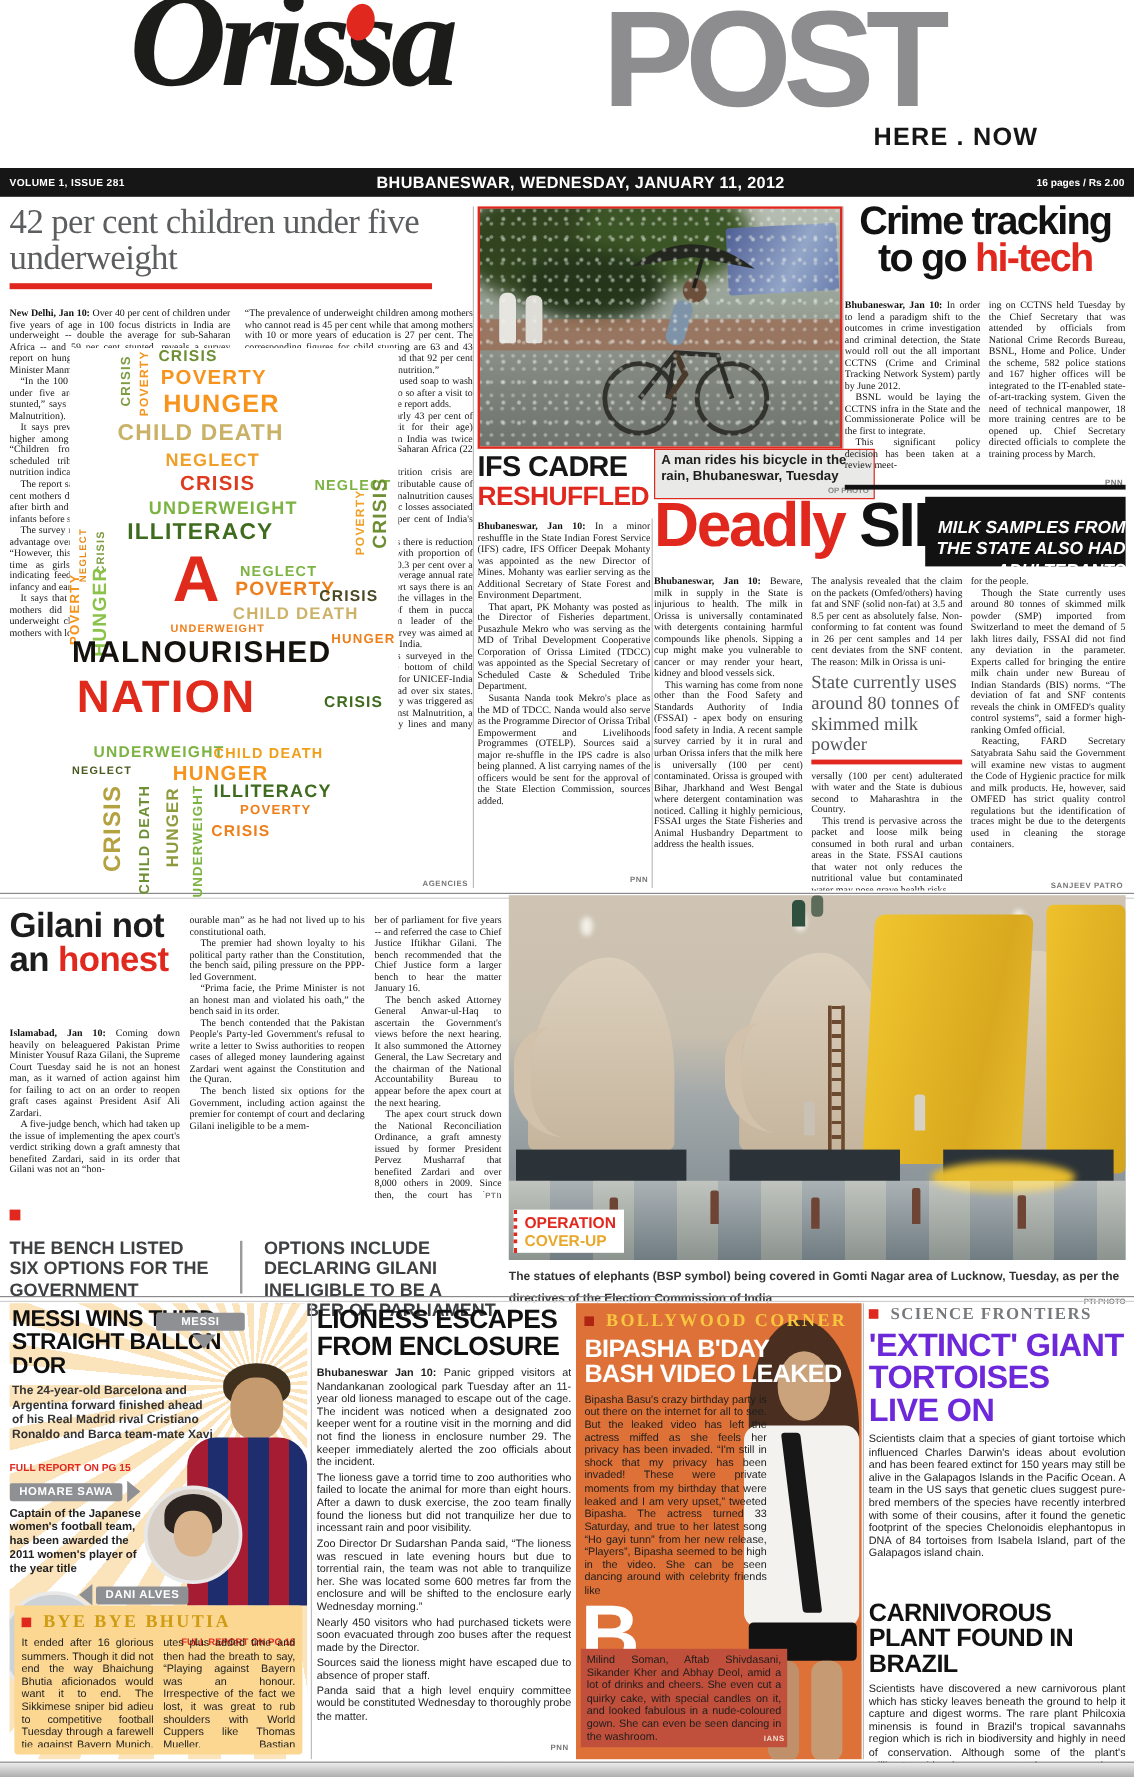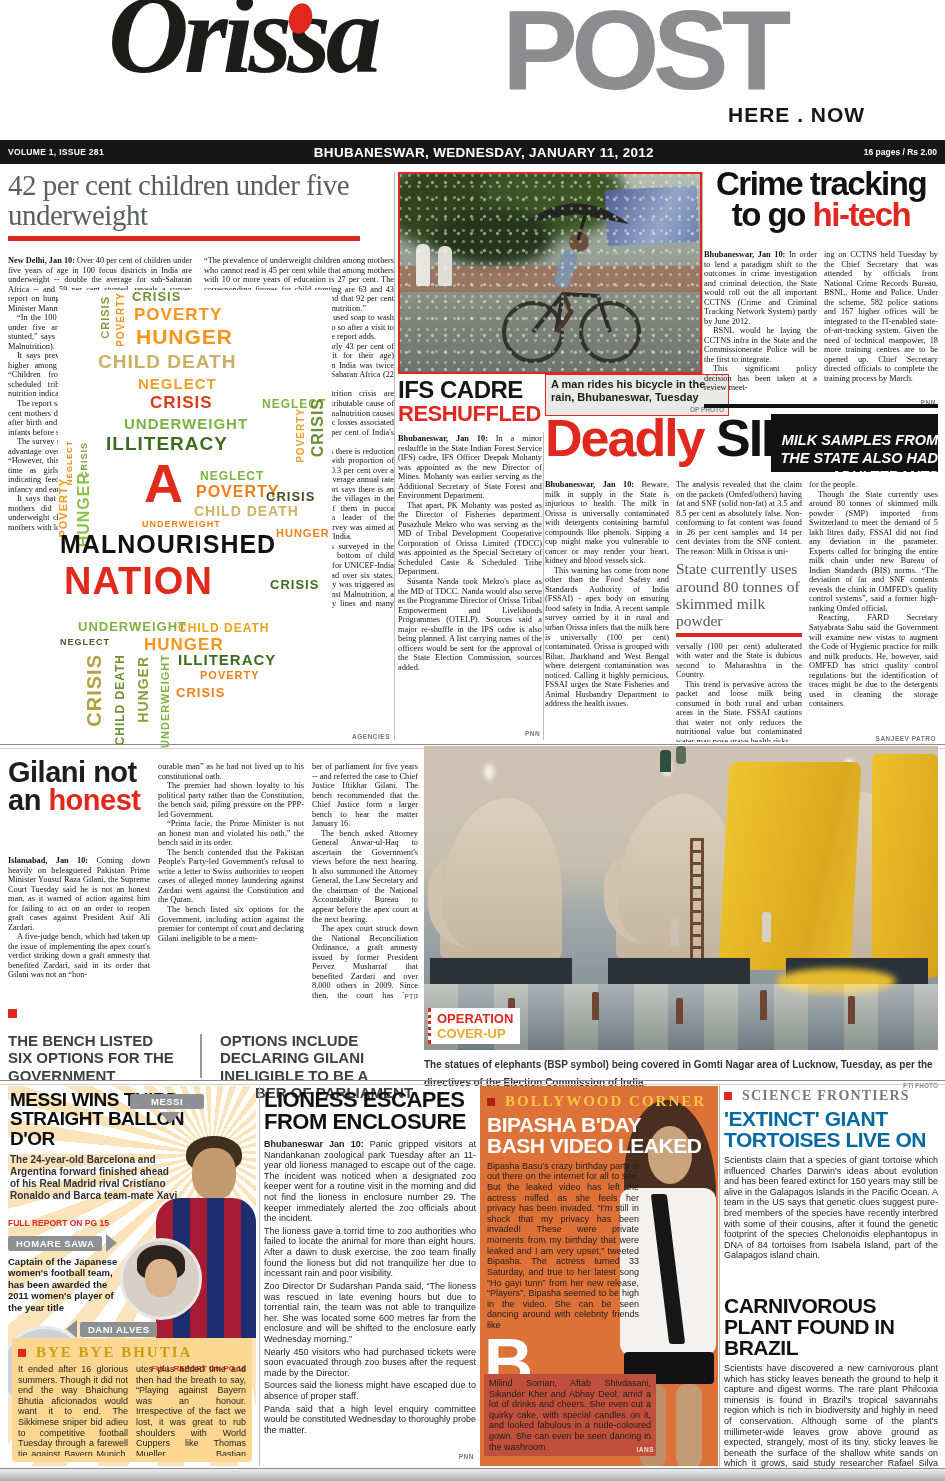--- a/index.html
+++ b/index.html
@@ -358,21 +358,21 @@
         </div>
       <span class="byline-abs" style="background:transparent;color:#f0d9c9;bottom:3px;">IANS</span>
     </div>
   </div>
 
   <div class="abs" style="left:724px;top:1086px;width:214px;height:380px;">
     <div>
       <span class="sq" style="width:8px;height:8px;"></span>
       <span class="kick">SCIENCE FRONTIERS</span>
     </div>
-    <div class="sans" style="margin-top:4px;font-weight:bold;font-size:21px;line-height:1;letter-spacing:-0.5px;color:#0369a1;">'EXTINCT' GIANT TORTOISES LIVE ON</div>
+    <div class="sans" style="margin-top:4px;font-weight:bold;font-size:27px;line-height:1;letter-spacing:-0.5px;color:#6d28d9;">'EXTINCT' GIANT TORTOISES LIVE ON</div>
     <div class="bts clip" style="margin-top:5px;height:132px;">
         <p>Scientists claim that a species of giant tortoise which influenced Charles Darwin's ideas about evolution and has been feared extinct for 150 years may still be alive in the Galapagos Islands in the Pacific Ocean.  A team in the US says that genetic clues suggest pure-bred members of the species have recently interbred with some of their cousins, after it found the genetic footprint of the species Chelonoidis elephantopus in DNA of 84 tortoises from Isabela Island, part of the Galapagos island chain.</p>
       </div>
     <div class="sans" style="margin-top:8px;font-weight:bold;font-size:21px;line-height:1;letter-spacing:-0.5px;color:#111;">CARNIVOROUS PLANT FOUND IN BRAZIL</div>
     <div class="bts clip" style="margin-top:5px;height:150px;">
         <p>Scientists have discovered a new carnivorous plant which has sticky leaves beneath the ground to help it capture and digest worms. The rare plant Philcoxia minensis is found in Brazil's tropical savannahs region which is rich in biodiversity and highly in need of conservation. Although some of the plant's millimeter-wide leaves grow above ground as expected, strangely, most of its tiny, sticky leaves lie beneath the surface of the shallow white sands on which it grows, said study researcher Rafael Silva Oliveira.</p>
       </div>
   </div>
 
   <div class="abs" style="left:0;top:1468px;width:945px;height:13px;background:linear-gradient(#ececec,#a8a8a8);border-top:1px solid #888;"></div>

